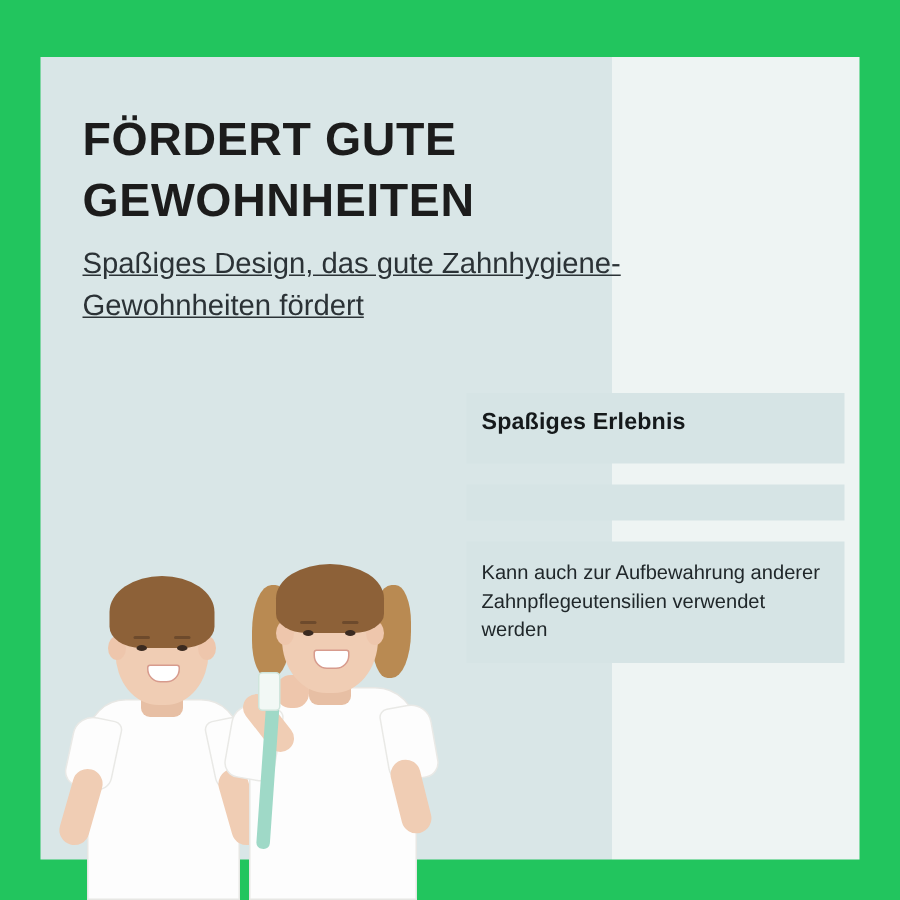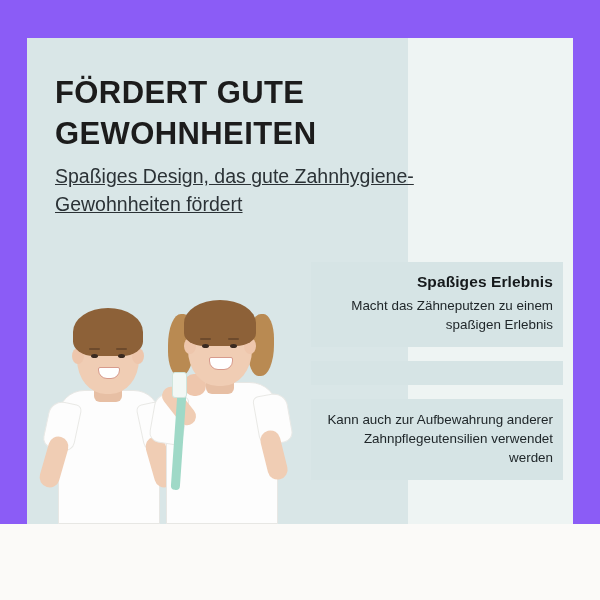--- a/index.html
+++ b/index.html
@@ -9,22 +9,22 @@
   body {
     width: 600px;
     height: 600px;
     background: #fbfaf8;
     font-family: "Liberation Sans", sans-serif;
     overflow: hidden;
   }
   .canvas {
     position: relative;
     width: 600px;
-    height: 524px;
-    background: #8b5cf6;
+    height: 600px;
+    background: #22c55e;
     overflow: hidden;
   }
 
   
   .panel-left {
     position: absolute;
     left: 27px;
     top: 38px;
     width: 381px;
     height: 535px;
@@ -67,21 +67,21 @@
   .cards {
     position: absolute;
     left: 311px;
     top: 262px;
     width: 252px;
   }
   .card {
     background: #d6e4e5;
     padding: 11px 10px 13px 10px;
     margin-bottom: 14px;
-    text-align: right;
+    text-align: left;
   }
   .card-title {
     font-size: 15.5px;
     font-weight: bold;
     color: #15191b;
     margin: 0 0 5px 0;
     letter-spacing: 0.1px;
   }
   .card-body {
     font-size: 13.4px;
@@ -234,21 +234,20 @@
   </div>
 
   <div class="headline-wrap">
     <h1 class="headline">FÖRDERT GUTE GEWOHNHEITEN</h1>
     <p class="subhead">Spaßiges Design, das gute Zahnhygiene-Gewohnheiten fördert</p>
   </div>
 
   <div class="cards">
     <div class="card">
       <p class="card-title">Spaßiges Erlebnis</p>
-      <p class="card-body">Macht das Zähneputzen zu einem spaßigen Erlebnis</p>
     </div>
     <div class="card">
     </div>
     <div class="card">
       <p class="card-body">Kann auch zur Aufbewahrung anderer Zahnpflegeutensilien verwendet werden</p>
     </div>
   </div>
 
 </div>
 

